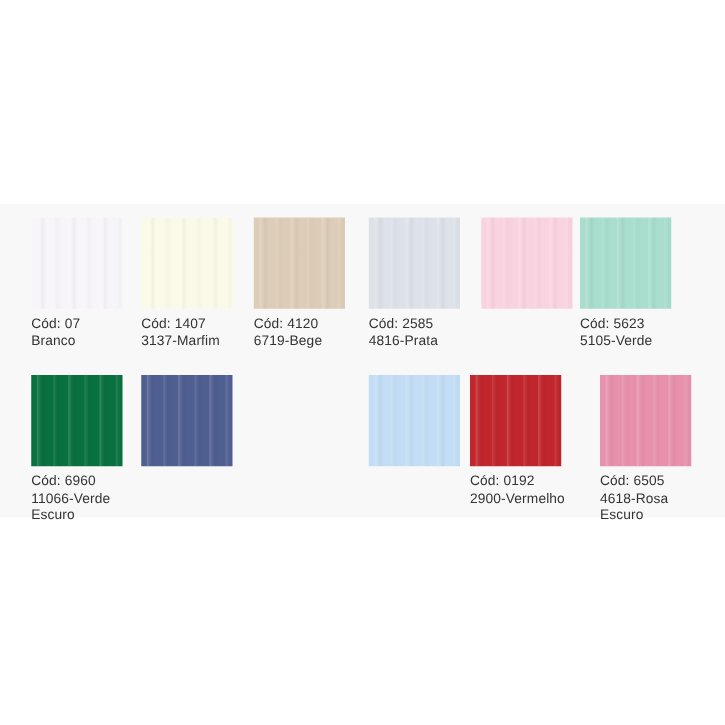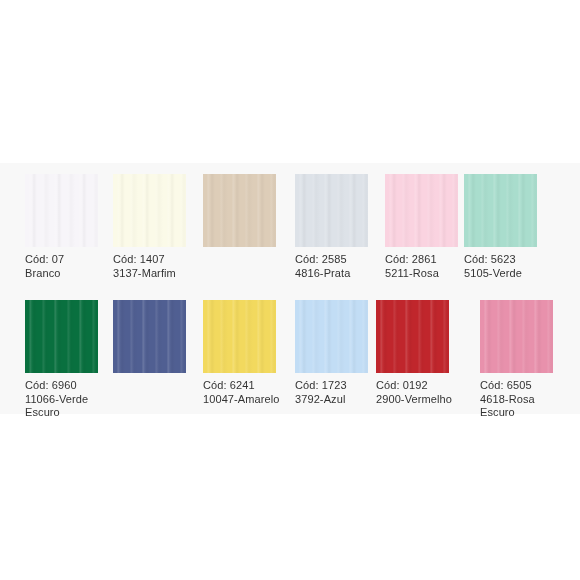--- a/index.html
+++ b/index.html
@@ -95,36 +95,36 @@
     <div class="swatch-cell" style="left:113px;padding-left:33px;">
       <div class="swatch-chip" style="background-color: rgb(251, 250, 232);"></div>
       <div class="swatch-labels">
         <span class="swatch-code">Cód: 1407</span>
         <span class="swatch-name">3137-Marfim</span>
 
       </div>
     </div>
     <div class="swatch-cell" style="left:203px;">
       <div class="swatch-chip" style="background-color: rgb(221, 205, 184);"></div>
+      <div class="swatch-labels">
+        <span class="swatch-code">Cód: 4120</span>
+        <span class="swatch-name">6719-Bege</span>
+
+      </div>
     </div>
     <div class="swatch-cell" style="left:295px;">
       <div class="swatch-chip" style="background-color: rgb(221, 226, 232);"></div>
       <div class="swatch-labels">
         <span class="swatch-code">Cód: 2585</span>
         <span class="swatch-name">4816-Prata</span>
 
       </div>
     </div>
     <div class="swatch-cell" style="left:385px;">
       <div class="swatch-chip" style="background-color: rgb(250, 211, 224);"></div>
-      <div class="swatch-labels">
-        <span class="swatch-code">Cód: 2861</span>
-        <span class="swatch-name">5211-Rosa</span>
-
-      </div>
     </div>
     <div class="swatch-cell" style="left:464px;">
       <div class="swatch-chip" style="background-color: rgb(169, 221, 205);"></div>
       <div class="swatch-labels">
         <span class="swatch-code">Cód: 5623</span>
         <span class="swatch-name">5105-Verde</span>
 
       </div>
     </div>
   </div>
@@ -134,35 +134,22 @@
       <div class="swatch-chip" style="background-color: rgb(9, 112, 63);"></div>
       <div class="swatch-labels">
         <span class="swatch-code">Cód: 6960</span>
         <span class="swatch-name">11066-Verde</span>
         <span class="swatch-name">Escuro</span>
       </div>
     </div>
     <div class="swatch-cell" style="left:113px;">
       <div class="swatch-chip" style="background-color: rgb(80, 95, 146);"></div>
     </div>
-    <div class="swatch-cell" style="left:203px;">
-      <div class="swatch-chip" style="background-color: rgb(242, 217, 94);"></div>
-      <div class="swatch-labels">
-        <span class="swatch-code">Cód: 6241</span>
-        <span class="swatch-name">10047-Amarelo</span>
-
-      </div>
-    </div>
     <div class="swatch-cell" style="left:295px;">
       <div class="swatch-chip" style="background-color: rgb(194, 221, 245);"></div>
-      <div class="swatch-labels">
-        <span class="swatch-code">Cód: 1723</span>
-        <span class="swatch-name">3792-Azul</span>
-
-      </div>
     </div>
     <div class="swatch-cell" style="left:376px;">
       <div class="swatch-chip" style="background-color: rgb(192, 38, 44);"></div>
       <div class="swatch-labels">
         <span class="swatch-code">Cód: 0192</span>
         <span class="swatch-name">2900-Vermelho</span>
 
       </div>
     </div>
     <div class="swatch-cell" style="left:480px;padding-left:37px;">

